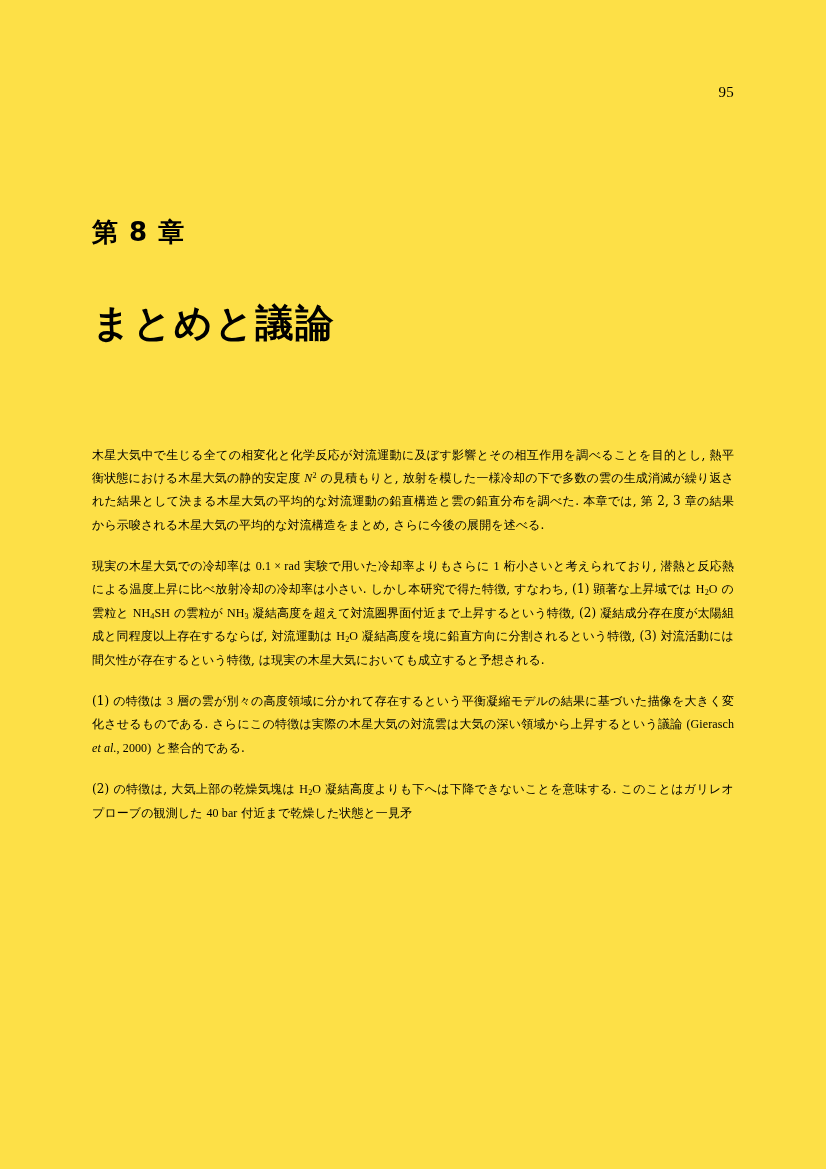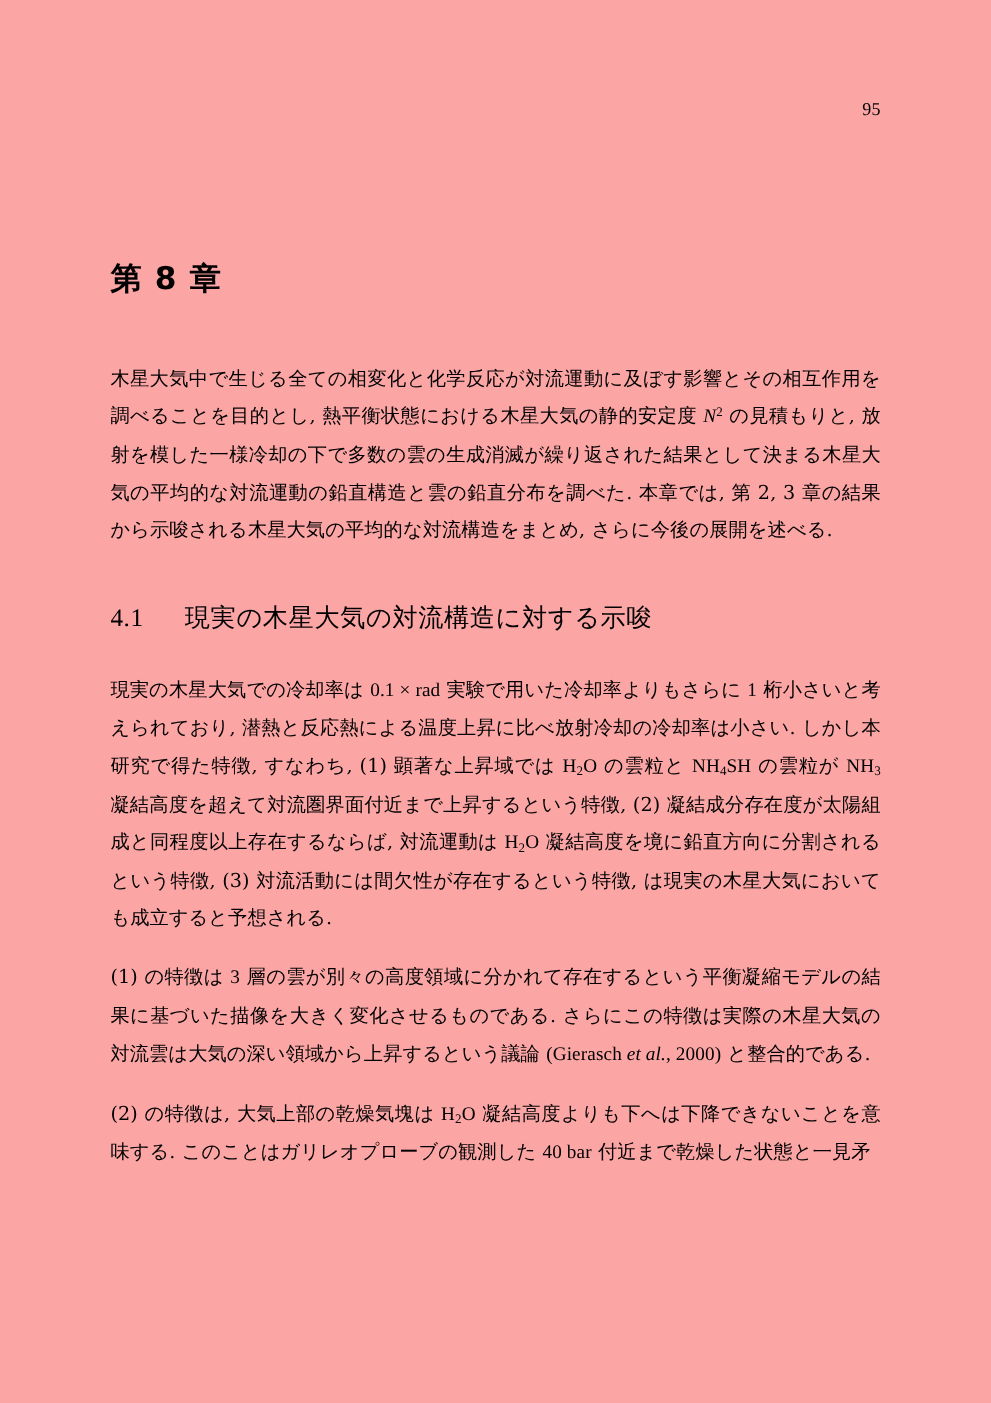--- a/index.html
+++ b/index.html
@@ -9,21 +9,21 @@
   }
   body {
     font-family: "Liberation Serif", "DejaVu Serif", serif;
     color: #000000;
   }
   .page {
     position: relative;
     width: 826px;
     height: 1169px;
     margin: 0 auto;
-    background: #fca5a5;
+    background: #fde047;
     overflow: hidden;
   }
   .page-number {
     position: absolute;
     top: 84px;
     right: 92px;
     font-size: 15px;
     font-family: "Liberation Serif", "DejaVu Serif", serif;
     letter-spacing: 0.2px;
   }
@@ -42,21 +42,21 @@
   }
   .chapter-title {
     font-size: 38px;
     font-weight: bold;
     letter-spacing: 2px;
     margin: 0 0 96px 0;
     line-height: 1.25;
     font-family: "DejaVu Sans", "Liberation Sans", sans-serif;
   }
   p.body-text {
-    font-size: 16px;
+    font-size: 12px;
     line-height: 1.95;
     margin: 0 0 18px 0;
     text-align: justify;
     text-justify: inter-character;
     font-family: "DejaVu Serif", "Liberation Serif", serif;
     letter-spacing: 0.1px;
   }
   p.body-text.last {
     margin-bottom: 0;
   }
@@ -98,24 +98,24 @@
 </head>
 <body>
 
 <div class="page">
 
   <div class="page-number">95</div>
 
   <div class="content">
 
     <div class="chapter-label">第 8 章</div>
+    <div class="chapter-title">まとめと議論</div>
 
     <p class="body-text">木星大気中で生じる全ての相変化と化学反応が対流運動に及ぼす影響とその相互作用を調べることを目的とし, 熱平衡状態における木星大気の静的安定度 <span class="math">N</span><sup class="rm">2</sup> の見積もりと, 放射を模した一様冷却の下で多数の雲の生成消滅が繰り返された結果として決まる木星大気の平均的な対流運動の鉛直構造と雲の鉛直分布を調べた. 本章では, 第 2, 3 章の結果から示唆される木星大気の平均的な対流構造をまとめ, さらに今後の展開を述べる.</p>
 
-    <h2 class="section-heading"><span class="num">4.1</span><span>現実の木星大気の対流構造に対する示唆</span></h2>
 
     <p class="body-text">現実の木星大気での冷却率は <span class="rm">0.1 × rad</span> 実験で用いた冷却率よりもさらに <span class="rm">1</span> 桁小さいと考えられており, 潜熱と反応熱による温度上昇に比べ放射冷却の冷却率は小さい. しかし本研究で得た特徴, すなわち, (1) 顕著な上昇域では <span class="rm">H<sub>2</sub>O</span> の雲粒と <span class="rm">NH<sub>4</sub>SH</span> の雲粒が <span class="rm">NH<sub>3</sub></span> 凝結高度を超えて対流圏界面付近まで上昇するという特徴, (2) 凝結成分存在度が太陽組成と同程度以上存在するならば, 対流運動は <span class="rm">H<sub>2</sub>O</span> 凝結高度を境に鉛直方向に分割されるという特徴, (3) 対流活動には間欠性が存在するという特徴, は現実の木星大気においても成立すると予想される.</p>
 
     <p class="body-text">(1) の特徴は <span class="rm">3</span> 層の雲が別々の高度領域に分かれて存在するという平衡凝縮モデルの結果に基づいた描像を大きく変化させるものである. さらにこの特徴は実際の木星大気の対流雲は大気の深い領域から上昇するという議論 <span class="cite">(Gierasch <i>et al.</i>, 2000)</span> と整合的である.</p>
 
     <p class="body-text last">(2) の特徴は, 大気上部の乾燥気塊は <span class="rm">H<sub>2</sub>O</span> 凝結高度よりも下へは下降できないことを意味する. このことはガリレオプローブの観測した <span class="rm">40 bar</span> 付近まで乾燥した状態と一見矛</p>
 
   </div>
 </div>
 

